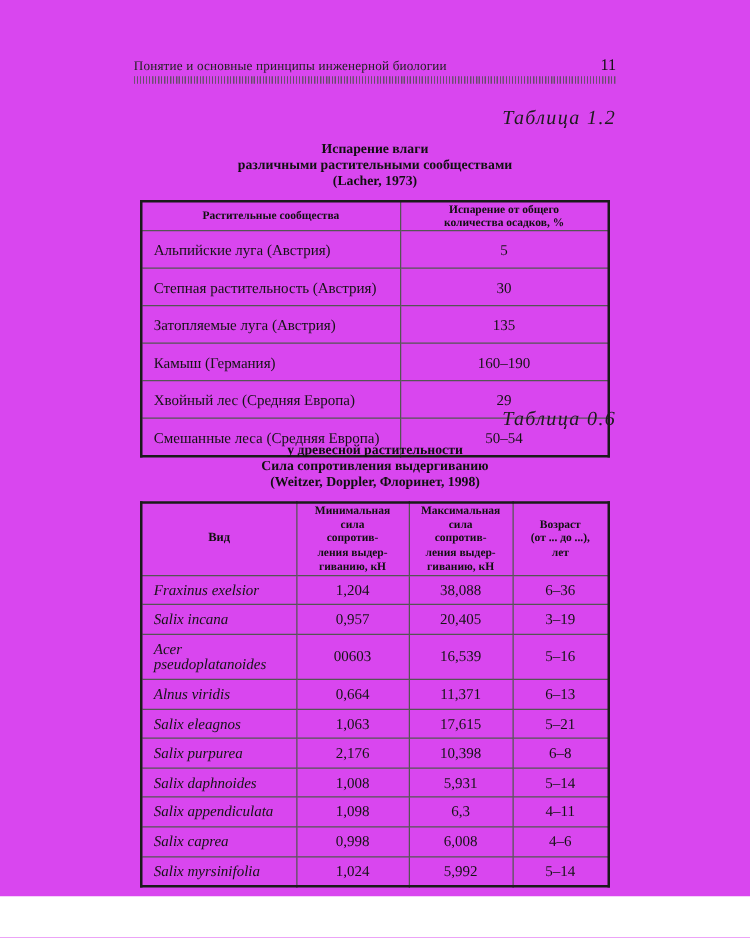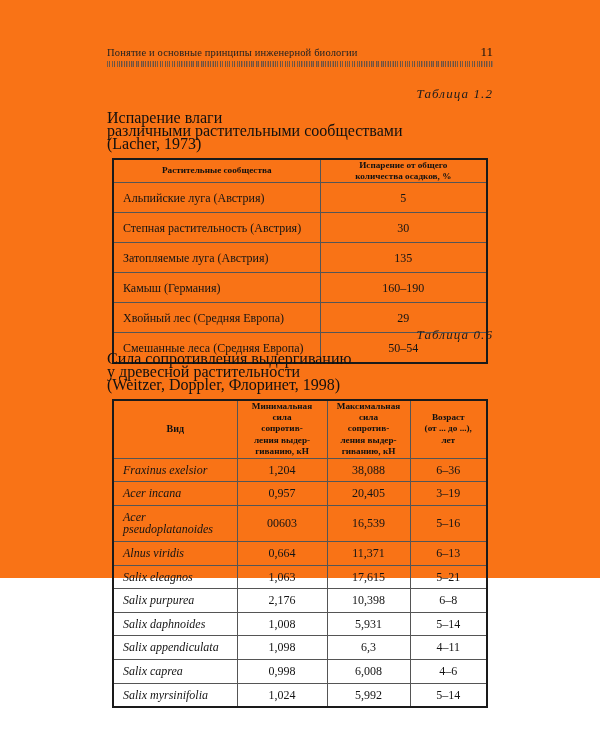--- a/index.html
+++ b/index.html
@@ -12,22 +12,22 @@
     background: #ffffff;
     font-family: "Liberation Serif", "DejaVu Serif", serif;
     color: #1a1a1a;
     overflow: hidden;
     position: relative;
   }
   .page {
     position: absolute;
     left: 0; top: 0;
     width: 600px;
-    height: 578px;
-    background: #f97316;
+    height: 717px;
+    background: #d946ef;
   }
 
   
   .runhead {
     position: absolute;
     left: 107px;
     top: 44px;
     width: 386px;
     display: flex;
     align-items: baseline;
@@ -70,28 +70,29 @@
 
   
   .tbl-block {
     position: absolute;
     left: 107px;
     width: 386px;
   }
   .tbl-num {
     text-align: right;
     font-style: italic;
-    font-size: 13px;
+    font-size: 16px;
     letter-spacing: 1.1px;
     color: #1c1c1c;
     margin-bottom: 9px;
   }
   .tbl-caption {
-    font-weight: normal;
-    font-size: 16px;
+    text-align: center;
+    font-weight: bold;
+    font-size: 11px;
     line-height: 13.2px;
     color: #101010;
     margin-bottom: 7px;
   }
   .tbl-caption div { white-space: nowrap; }
 
   table {
     border-collapse: collapse;
     width: 374px;
     margin: 0 auto;
@@ -200,22 +201,22 @@
             <td class="name">Смешанные леса (Средняя Европа)</td>
             <td class="num">50–54</td>
           </tr>
         </tbody>
     </table>
   </div>
 
   <div class="tbl-block" style="top:327px;">
     <div class="tbl-num">Таблица 0.6</div>
     <div class="tbl-caption">
+      <div>у древесной растительности</div>
       <div>Сила сопротивления выдергиванию</div>
-      <div>у древесной растительности</div>
       <div>(Weitzer, Doppler, Флоринет, 1998)</div>
     </div>
     <table id="table-pullout">
       <colgroup>
           <col class="c1">
           <col class="c2">
           <col class="c3">
           <col class="c4">
         </colgroup>
       <thead>
@@ -227,21 +228,21 @@
         </tr>
       </thead>
       <tbody id="pull-body">
           <tr>
             <td class="name sci">Fraxinus exelsior</td>
             <td class="num">1,204</td>
             <td class="num">38,088</td>
             <td class="num">6–36</td>
           </tr>
           <tr>
-            <td class="name sci">Acer incana</td>
+            <td class="name sci">Salix incana</td>
             <td class="num">0,957</td>
             <td class="num">20,405</td>
             <td class="num">3–19</td>
           </tr>
           <tr>
             <td class="name sci"><span>Acer</span><br><span>pseudoplatanoides</span></td>
             <td class="num">00603</td>
             <td class="num">16,539</td>
             <td class="num">5–16</td>
           </tr>

